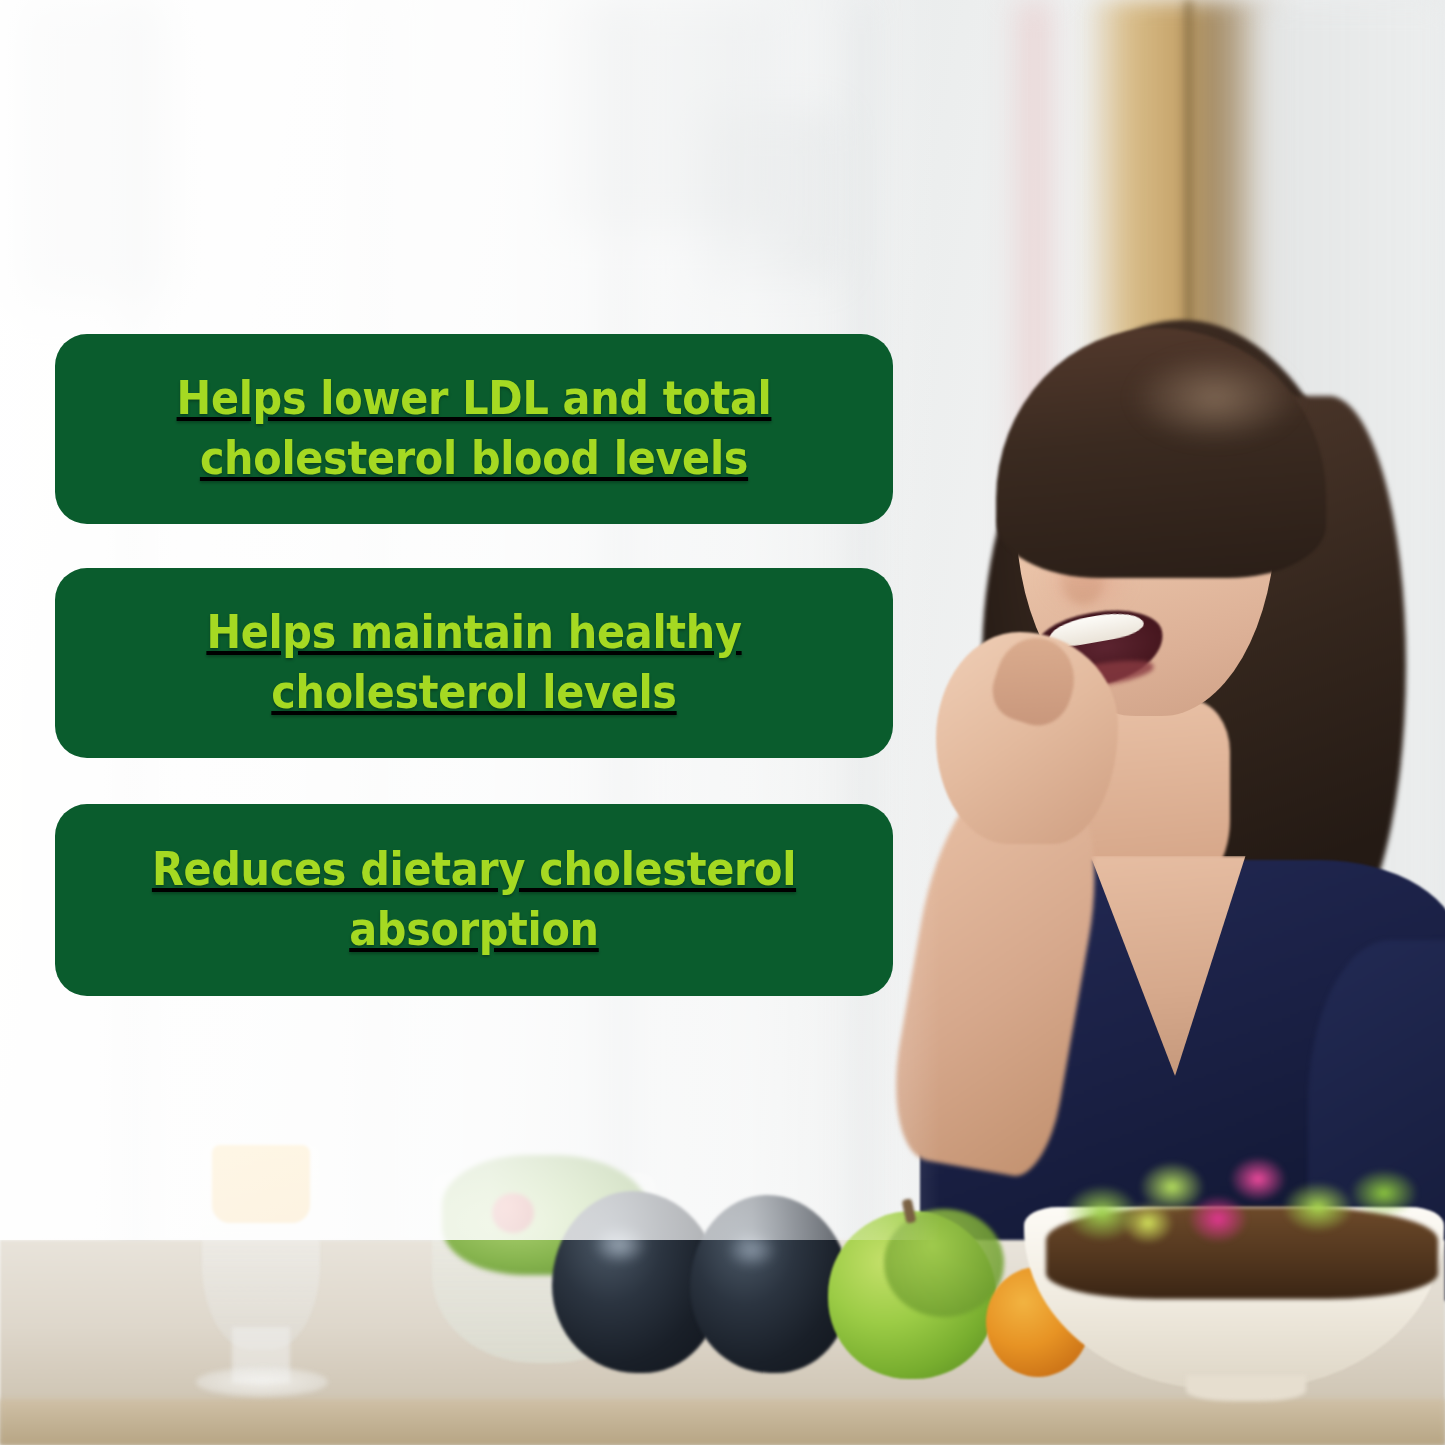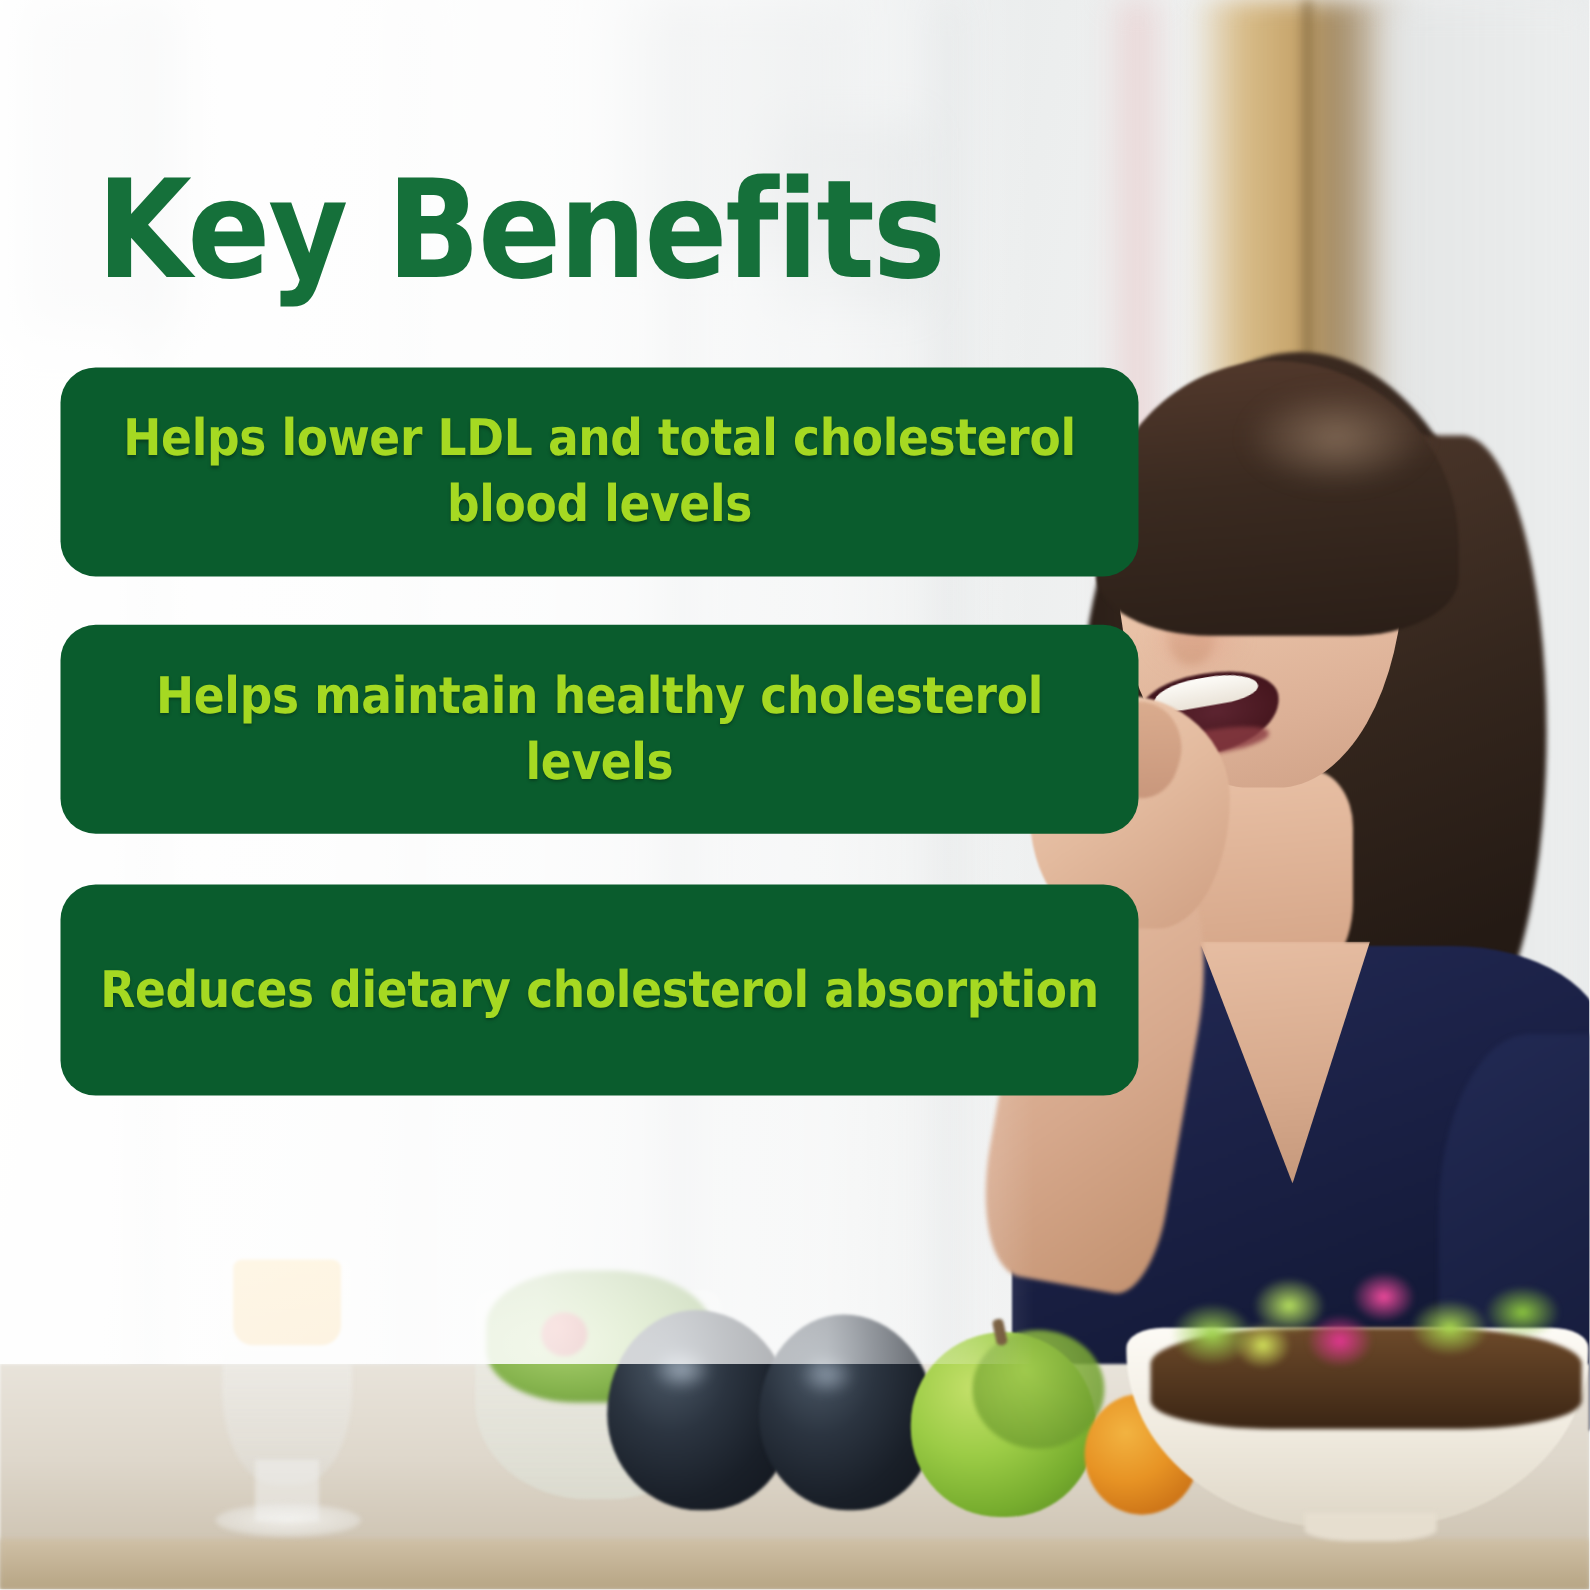--- a/index.html
+++ b/index.html
@@ -345,26 +345,27 @@
     line-height:1;
     font-weight:bold;
     letter-spacing:-2px;
     color:#15703a;
     font-family:"DejaVu Sans", sans-serif;
     font-stretch:condensed;
     white-space:nowrap;
   }
 
   .benefit-card {
-    position:absolute; left:55px; width:980px;
+    position:absolute; left:55px; width:838px;
     background:#0a5c2d;
     border-radius:32px;
     display:flex; align-items:center; justify-content:center;
     text-align:center;
     padding:0 34px;
+    text-decoration:underline;
   }
   .benefit-text {
     color:#a5d922;
     font-weight:bold;
     font-size:46px;
     line-height:1.30;
     letter-spacing:-.3px;
     font-family:"DejaVu Sans", sans-serif;
     font-stretch:condensed;
     text-shadow:0 2px 3px rgba(0,0,0,.28);
@@ -446,21 +447,20 @@
     <div class="white-bowl"></div>
     <div class="bowl-foot"></div>
     <div class="bowl-fill"></div>
     <div class="bowl-fruit"></div>
 
     <div class="left-haze"></div>
   </div>
 
   <div class="content">
 
-    <h1 id="page-title">Key Benefits</h1>
 
     <div class="benefit-card" id="card-0">
       <span class="benefit-text">Helps lower LDL and total cholesterol blood levels</span>
     </div>
 
     <div class="benefit-card" id="card-1">
       <span class="benefit-text">Helps maintain healthy cholesterol levels</span>
     </div>
 
     <div class="benefit-card" id="card-2">

